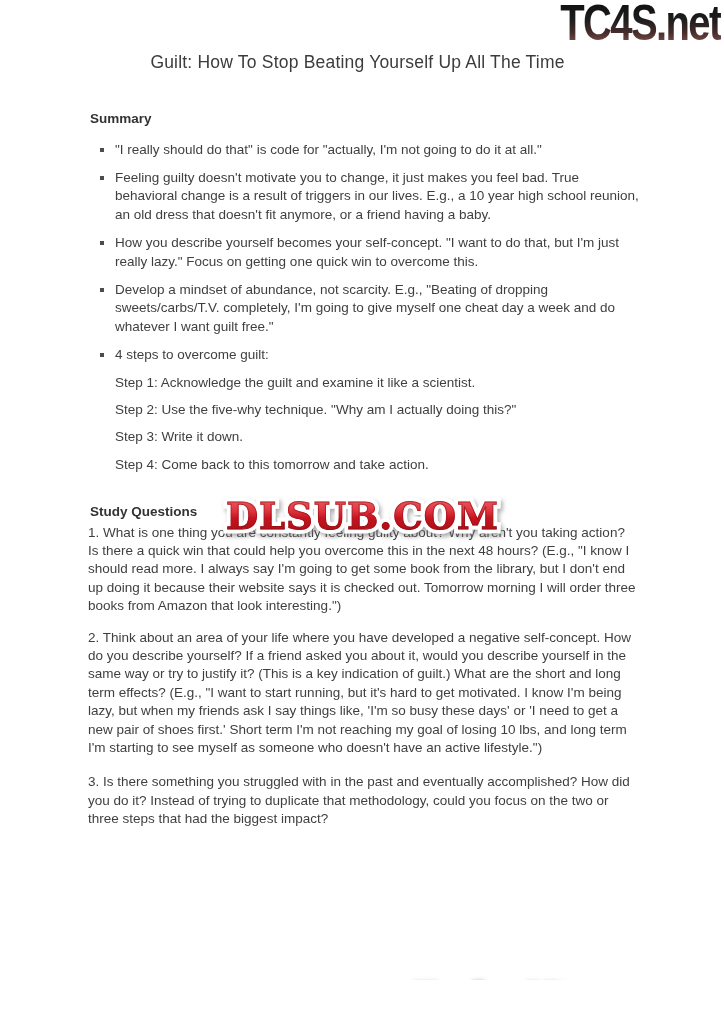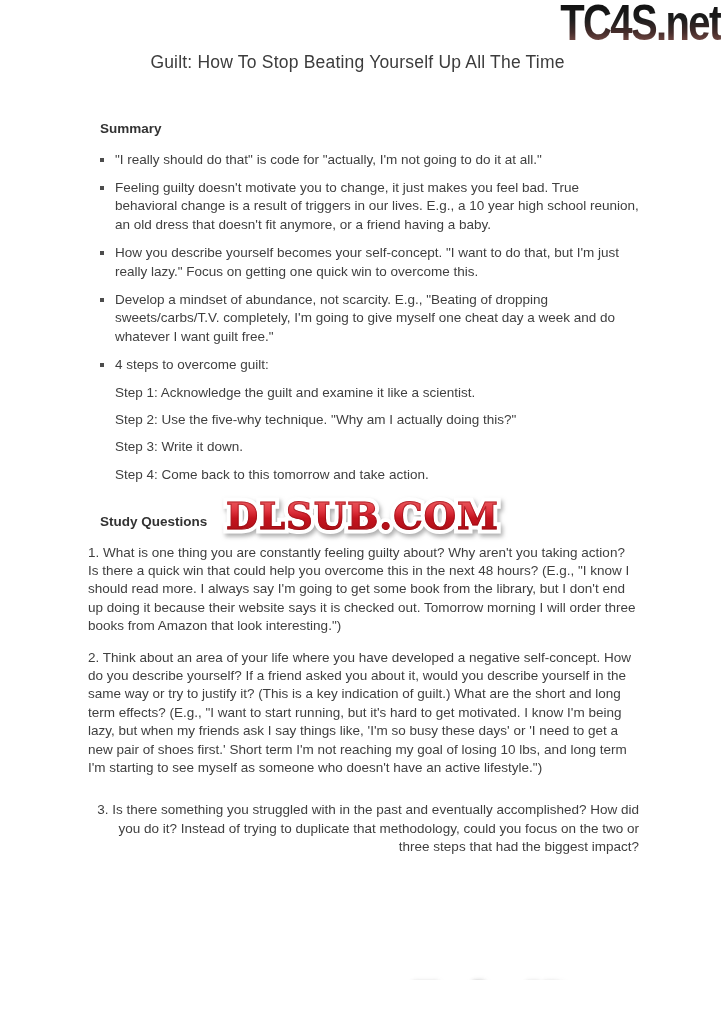--- a/index.html
+++ b/index.html
@@ -20,35 +20,35 @@
     font-size:17.5px; line-height:22px;
     color:#3c3c3c; letter-spacing:0.2px;padding-left:7px;
   }
   .section {
     position:absolute; left:88px; width:551px;
     font-size:13.5px; line-height:18.4px;
   }
   .summary-section { top:108px; }
   .study-section  { top:501px; }
   .section h2 {
-    margin:12px; font-size:13.5px; line-height:18.5px;
+    margin:2px; font-size:13.5px; line-height:18.5px;
     font-weight:bold; color:#333333;
   }
   .bullet-list { list-style:none; margin:0; padding:0; }
   .bullet-list li { position:relative; padding-left:27px; margin-top:10px; }
   .bullet-list li:first-child { margin-top:12px; }
   .bullet-list li::before {
     content:""; position:absolute; left:12px; top:7px;
     width:4px; height:4px; background:#4c4c4c;
   }
   .steps p { margin:9px 0 0 27px; }
   .question { margin:0; }
   .q1 { margin-top:0; }
   .q2 { margin-top:13px; }
-  .q3 { margin-top:24px;text-align:right; }
+  .q3 { margin-top:16px; }
 
   
   .tc4s {
     position:absolute; top:1px; right:3px;
     font-family:"Liberation Sans", sans-serif;
     font-weight:bold; font-size:50px; line-height:44px;
     letter-spacing:-2px; white-space:nowrap;
     transform:scaleX(0.8); transform-origin:100% 0;
     background:linear-gradient(180deg,#0f0f0f 0%,#1d1d1d 42%,#462d2b 72%,#7d4f49 96%);
     -webkit-background-clip:text; background-clip:text; color:transparent;

